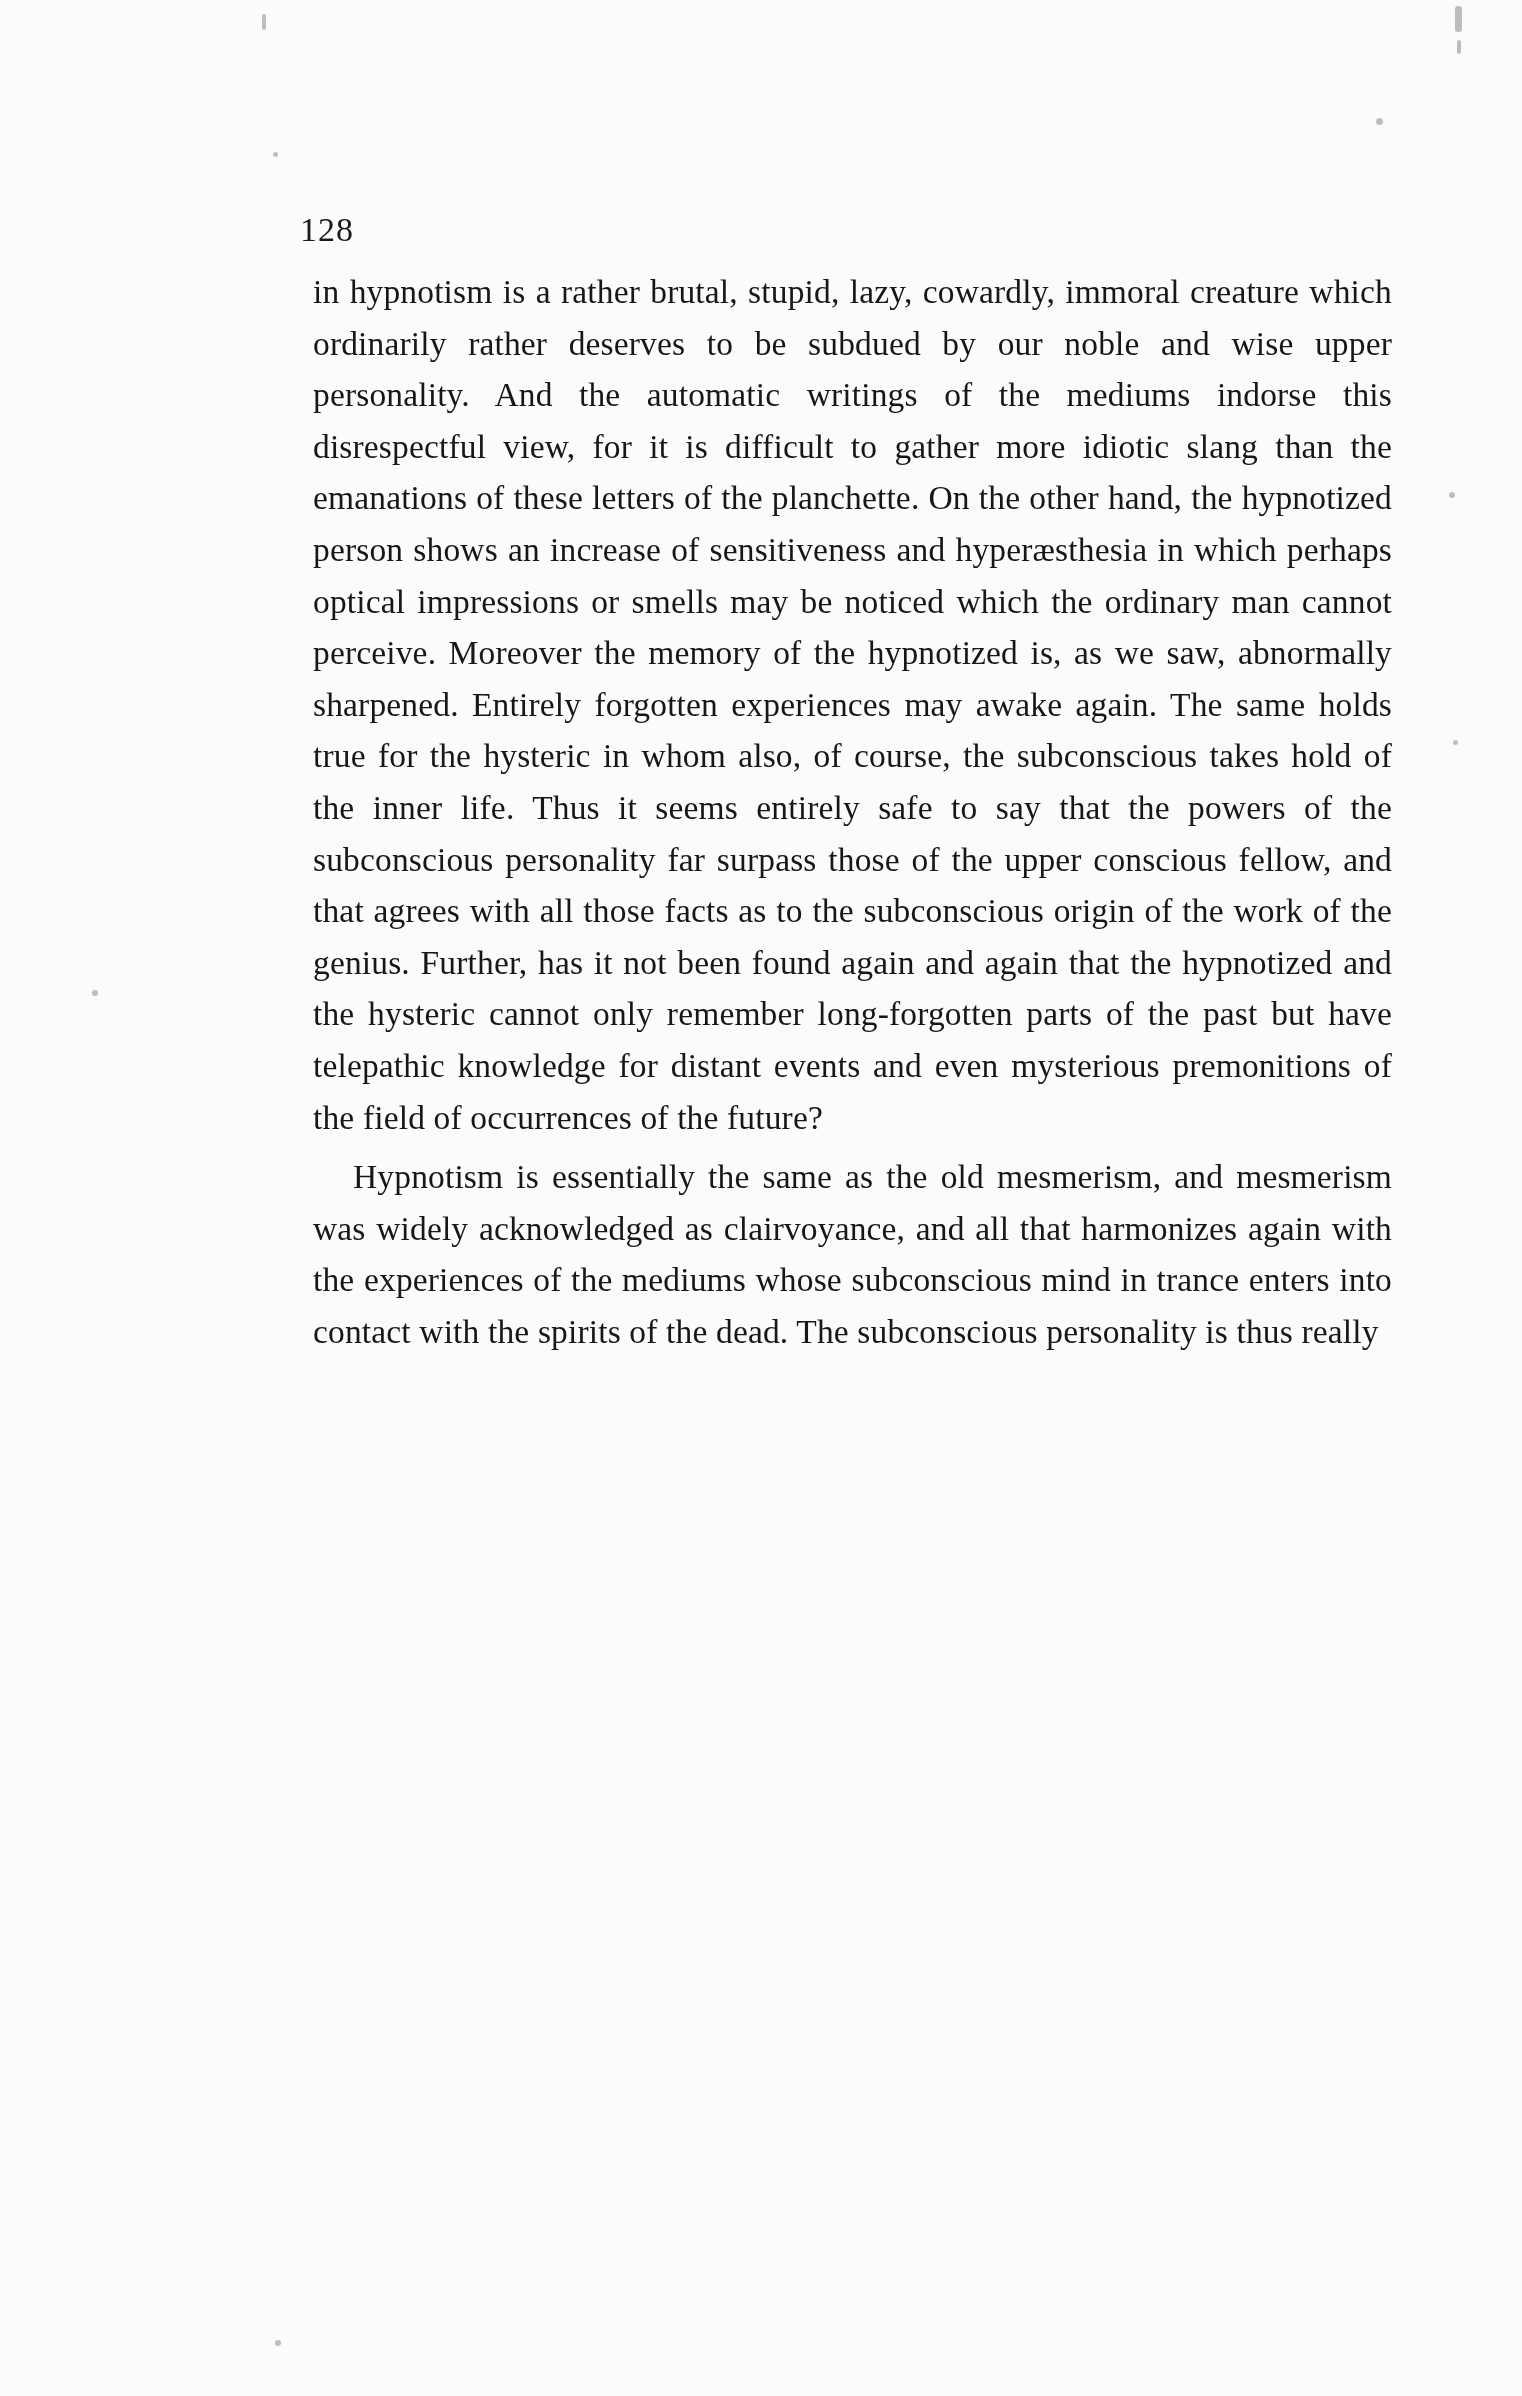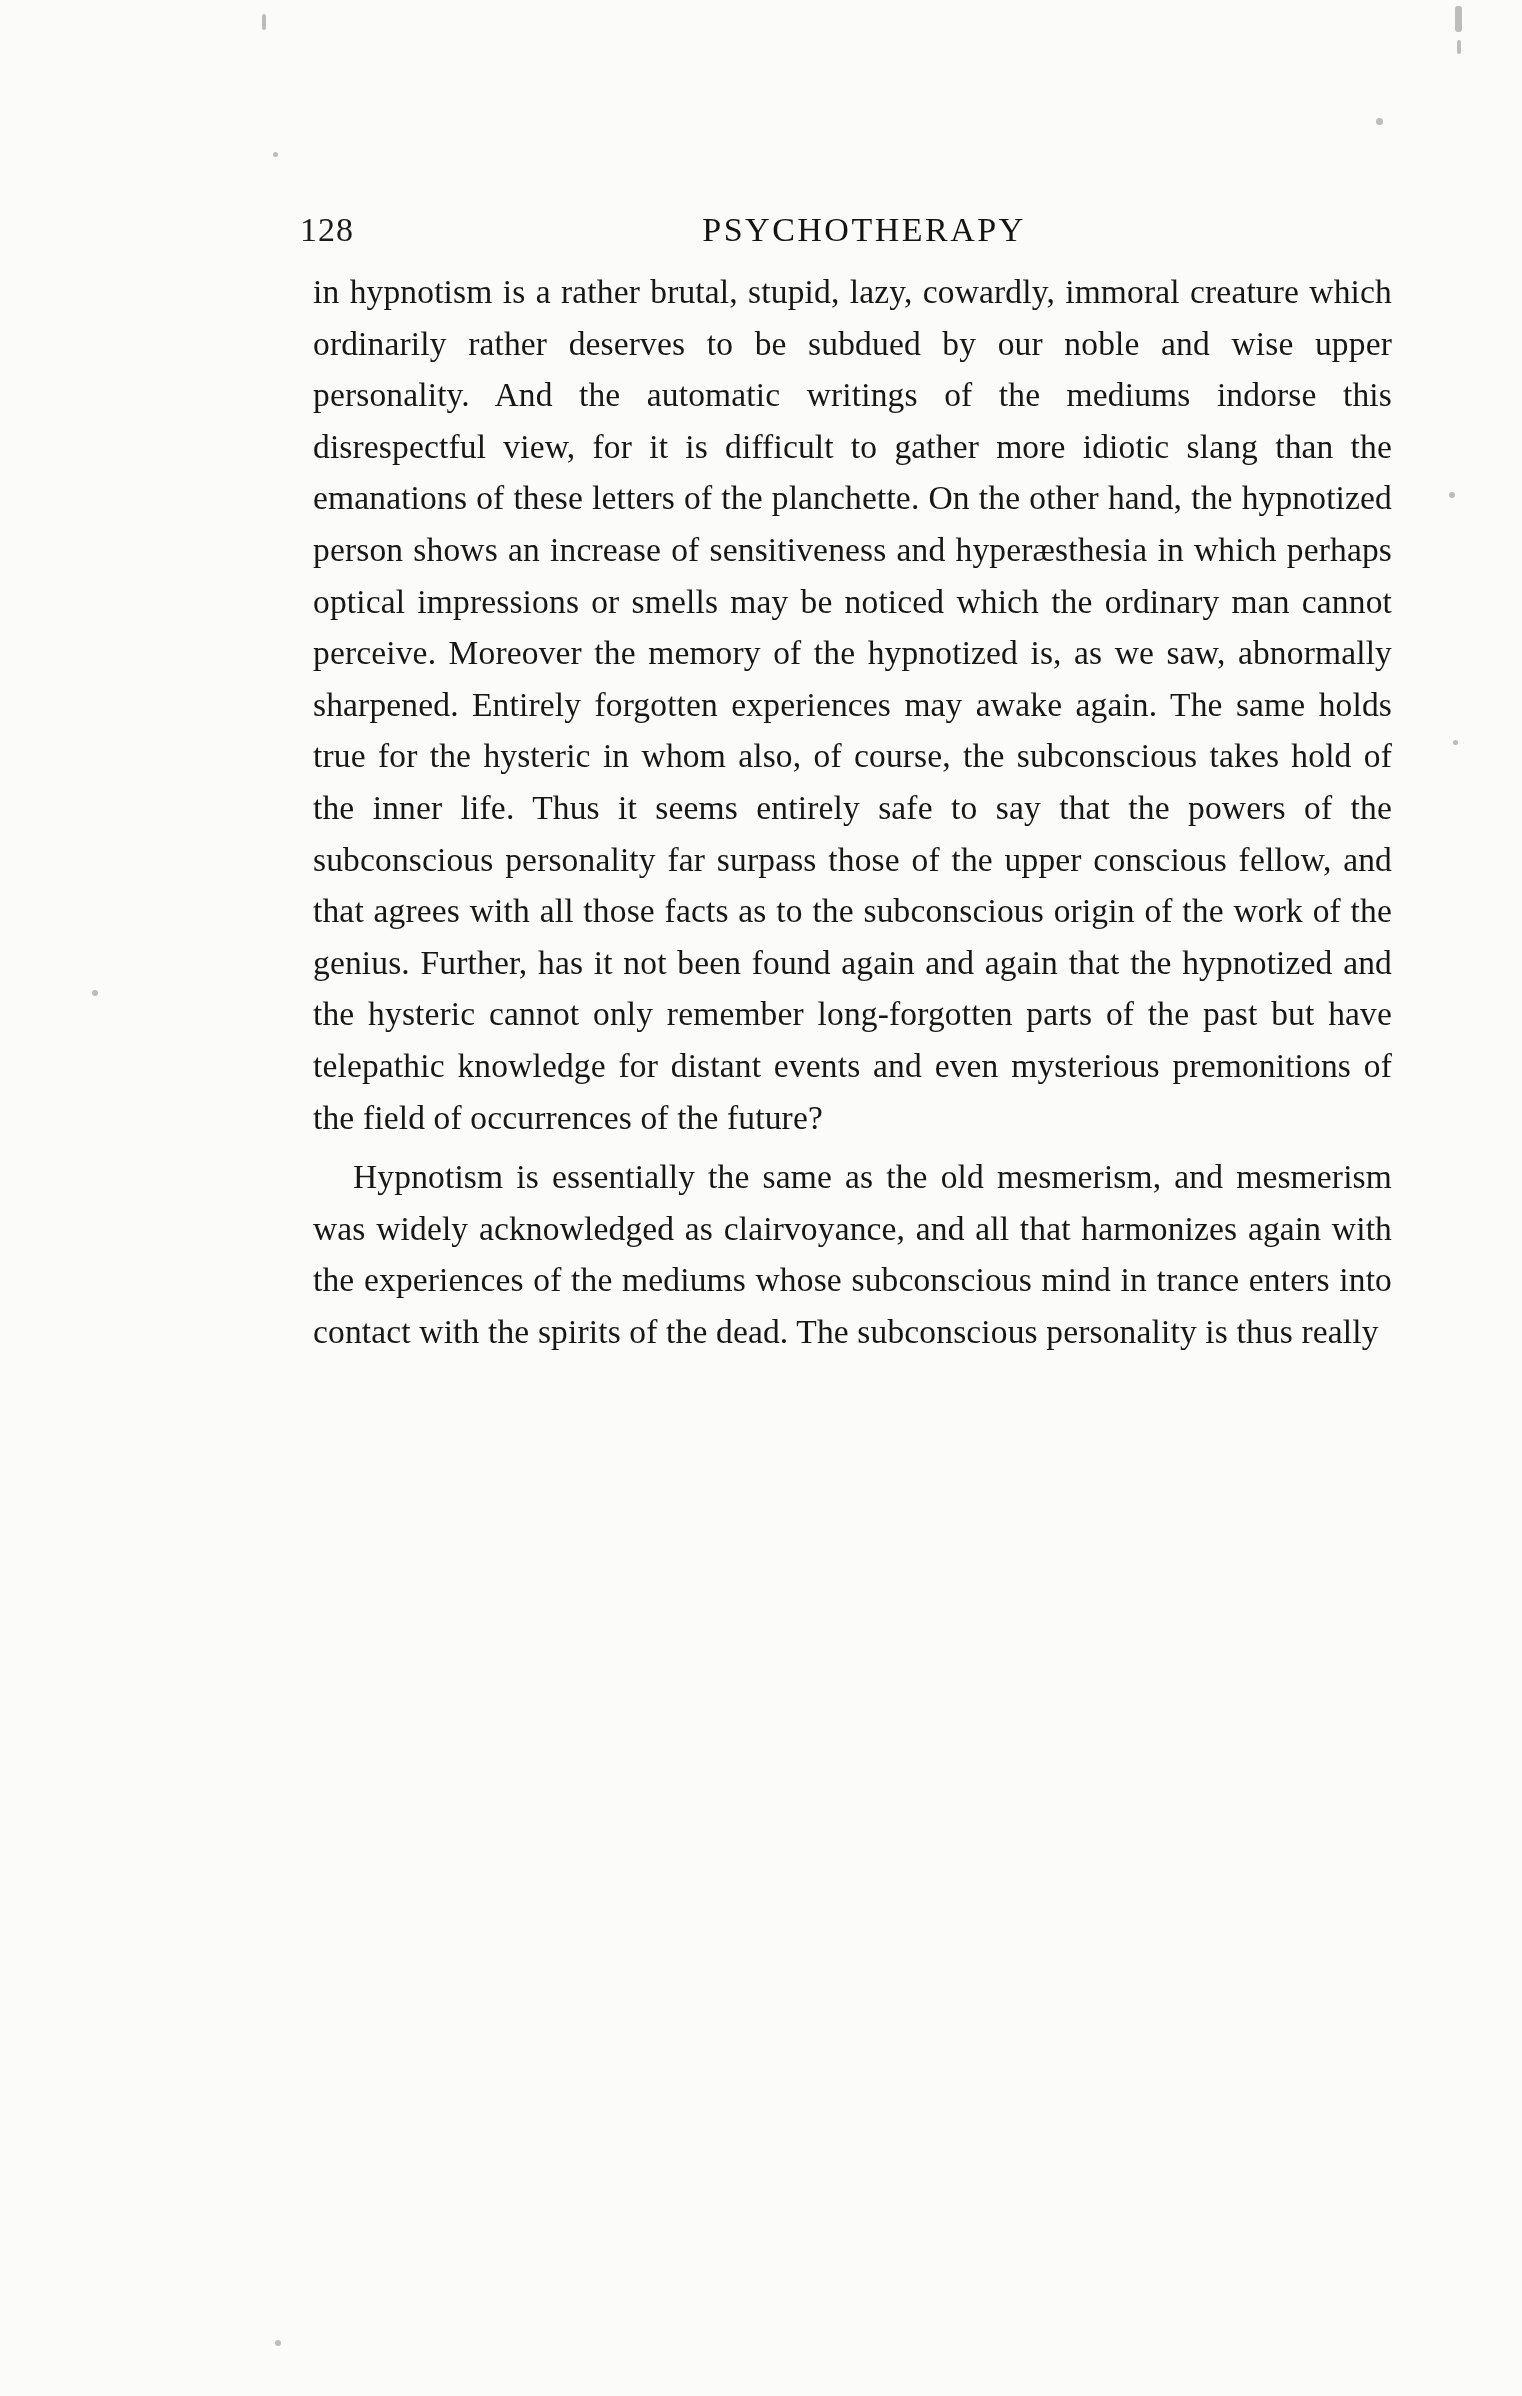--- a/index.html
+++ b/index.html
@@ -87,21 +87,20 @@
   <div class="speck" style="left:1457px;top:40px;width:4px;height:14px;border-radius:2px;"></div>
   <div class="speck" style="left:1376px;top:118px;width:7px;height:7px;"></div>
   <div class="speck" style="left:273px;top:152px;width:5px;height:5px;"></div>
   <div class="speck" style="left:1449px;top:492px;width:6px;height:6px;"></div>
   <div class="speck" style="left:1453px;top:740px;width:5px;height:5px;"></div>
   <div class="speck" style="left:92px;top:990px;width:6px;height:6px;"></div>
   <div class="speck" style="left:275px;top:2340px;width:6px;height:6px;"></div>
 
   <div class="header">
     <span class="folio">128</span>
-    <span class="running-title">PSYCHOTHERAPY</span>
   </div>
 
   <div class="body-col">
     <p class="para">in hypnotism is a rather brutal, stupid, lazy, cowardly, immoral creature which ordinarily rather deserves to be subdued by our noble and wise upper personality.  And the automatic writings of the mediums indorse this disrespectful view, for it is difficult to gather more idiotic slang than the emanations of these letters of the planchette.  On the other hand, the hypnotized person shows an increase of sensitiveness and hyperæsthesia in which perhaps optical impressions or smells may be noticed which the ordinary man cannot perceive.  Moreover the memory of the hypnotized is, as we saw, abnormally sharpened. Entirely forgotten experiences may awake again. The same holds true for the hysteric in whom also, of course, the subconscious takes hold of the inner life.  Thus it seems entirely safe to say that the powers of the subconscious personality far surpass those of the upper conscious fellow, and that agrees with all those facts as to the subconscious origin of the work of the genius.  Further, has it not been found again and again that the hypnotized and the hysteric cannot only remember long-forgotten parts of the past but have telepathic knowledge for distant events and even mysterious premonitions of the field of occurrences of the future?</p>
     <p class="para indent">Hypnotism is essentially the same as the old mesmerism, and mesmerism was widely acknowledged as clairvoyance, and all that harmonizes again with the experiences of the mediums whose subconscious mind in trance enters into contact with the spirits of the dead.  The subconscious personality is thus really</p>
   </div>
 
 </div>
 
 </body></html>

